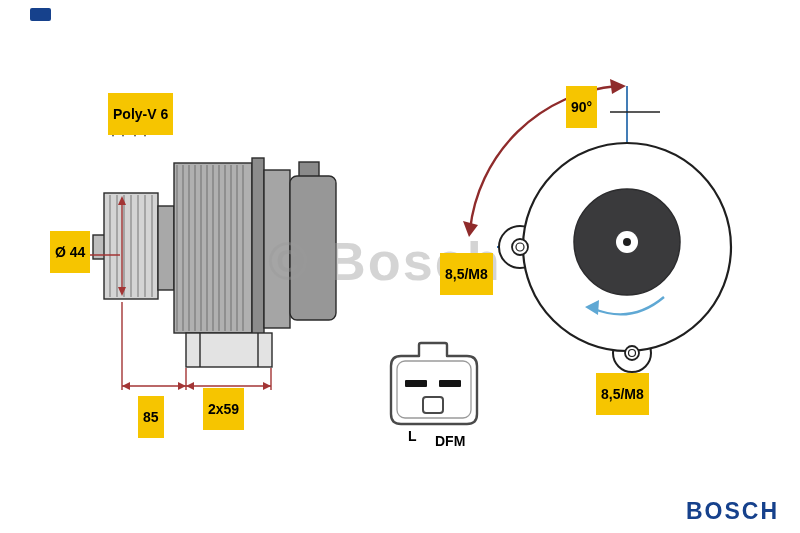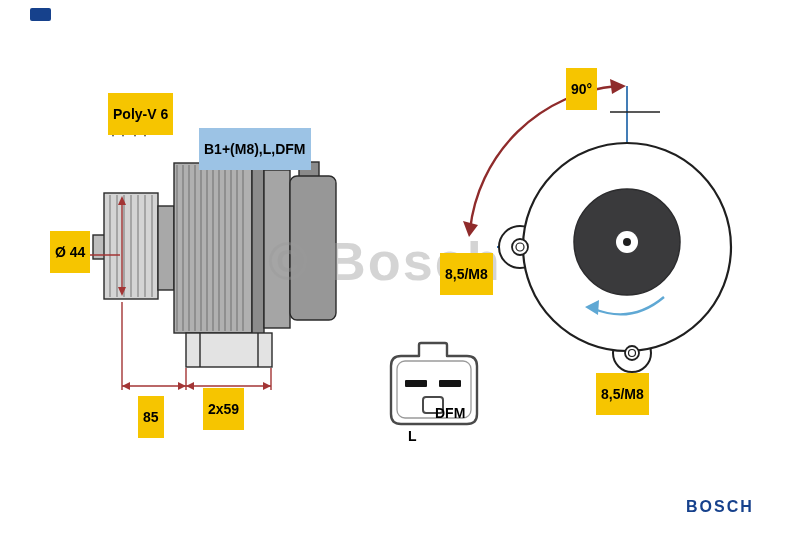--- a/index.html
+++ b/index.html
@@ -28,21 +28,21 @@
   }
   .lbl-y{background:var(--label_yellow)}
   .lbl-b{background:var(--label_blue)}
   .lbl-plain{background:transparent;padding:0}
   #corner-mark{
     position:absolute;left:30px;top:8px;width:21px;height:13px;
     background:var(--bosch_blue);border-radius:2px;
   }
   #bosch-logo{
     position:absolute;left:686px;top:498px;
-    color:var(--bosch_blue);font-size:16px;font-weight:bold;letter-spacing:2px;
+    color:var(--bosch_blue);font-size:23px;font-weight:bold;letter-spacing:2px;
   }
   
   .outline{stroke:var(--line_black);stroke-width:2;fill:#fff}
   .part{stroke:#2a2a2a;stroke-width:1.4}
   .fins{stroke:#6e6e6e;stroke-width:1;fill:none}
   .ribs{stroke:#777;stroke-width:1;fill:none}
   .dim{stroke:var(--dimension_red);stroke-width:1.4;fill:none}
   .dim-fill{fill:var(--dimension_red);stroke:none}
   .axis{stroke:var(--axis_blue);stroke-width:1.8;fill:none}
   .arc{stroke:var(--arc_red);stroke-width:2.4;fill:none}
@@ -170,34 +170,33 @@
       <rect x="423" y="397" width="20" height="16" rx="3" fill="#fff" stroke="#4a4a4a" stroke-width="2"></rect>
     </g>
   </svg>
 
   <div class="layer-labels">
 
     <div id="corner-mark"></div>
 
     <div class="lbl lbl-y" style="left:108px;top:93px">Poly-V 6</div>
 
-    <div class="lbl lbl-b" style="left:199px;top:128px">B1+(M8),L,DFM</div>
 
     <div class="lbl lbl-y" style="left:50px;top:231px">Ø 44</div>
 
     <div class="lbl lbl-y" style="left:138px;top:396px">85</div>
 
     <div class="lbl lbl-y" style="left:203px;top:388px">2x59</div>
 
-    <div class="lbl lbl-y" style="left:566px;top:68px">90°</div>
+    <div class="lbl lbl-y" style="left:566px;top:86px">90°</div>
 
     <div class="lbl lbl-y" style="left:440px;top:253px">8,5/M8</div>
 
     <div class="lbl lbl-y" style="left:596px;top:373px">8,5/M8</div>
 
     <div class="lbl lbl-plain" style="left:408px;top:427px">L</div>
 
-    <div class="lbl lbl-plain" style="left:435px;top:404px">DFM</div>
+    <div class="lbl lbl-plain" style="left:435px;top:432px">DFM</div>
 
     <div id="bosch-logo">BOSCH</div>
   </div>
 
 </div>
 
 </body></html>

